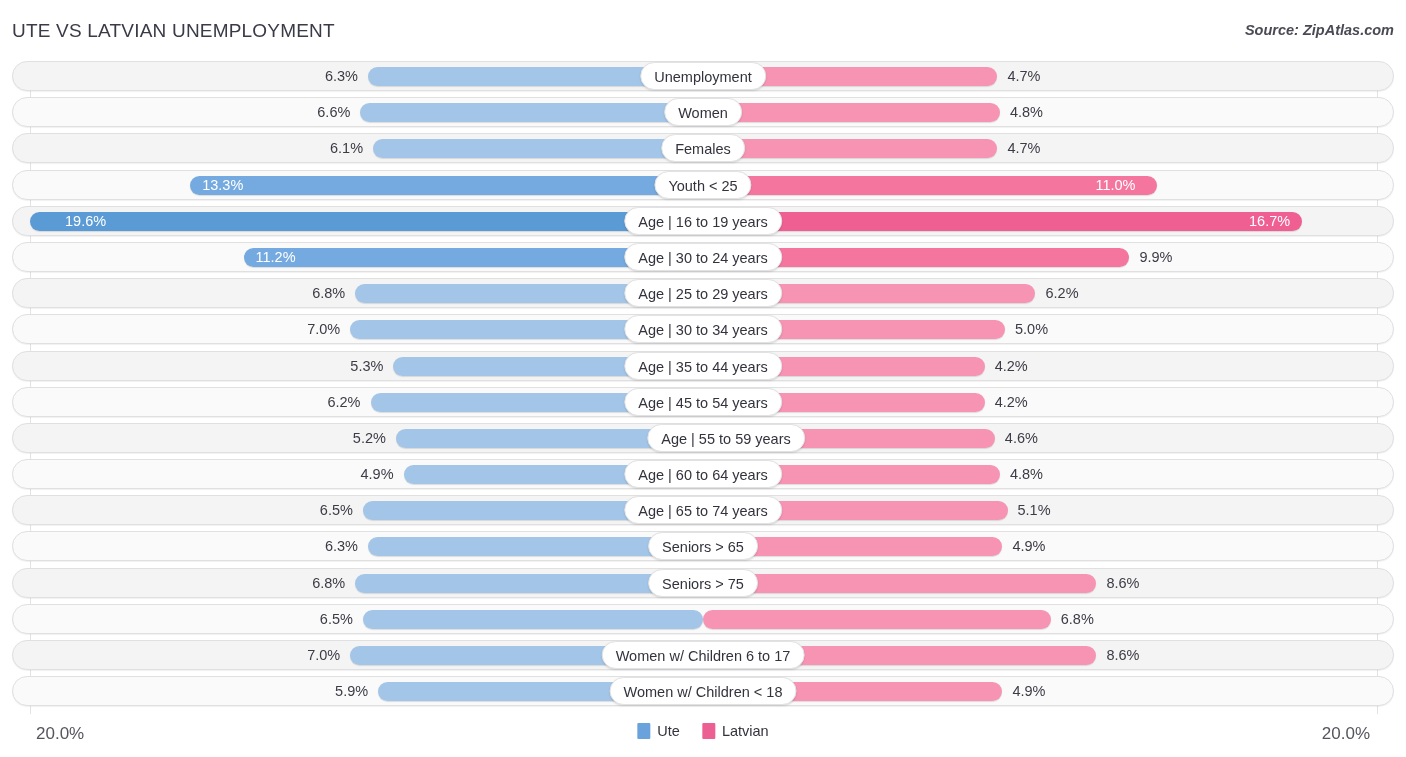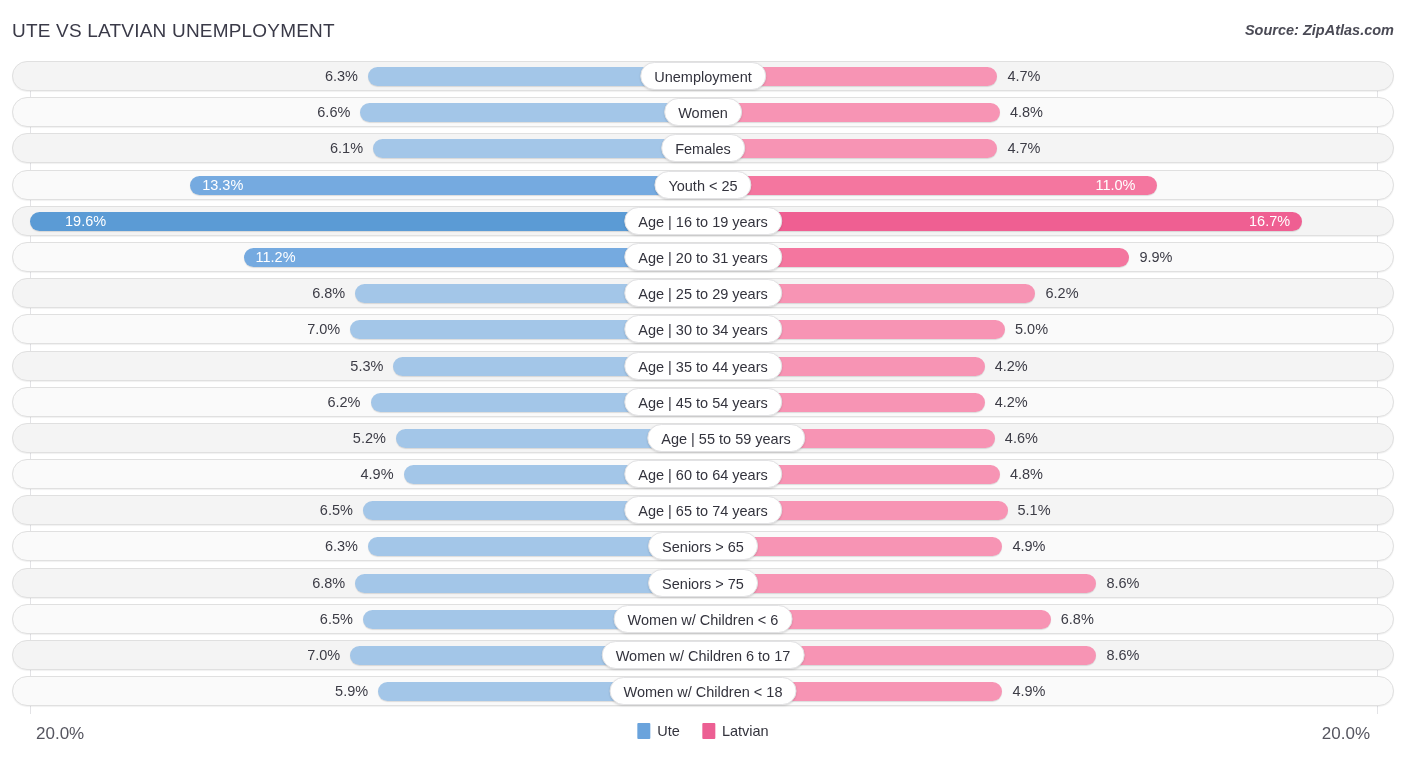--- a/index.html
+++ b/index.html
@@ -234,21 +234,21 @@
         <div class="bar right" style="left: 703px; width: 599.18px;"></div>
         <div class="val right inside" style="left: 1240.18px; width: 50px; text-align: right;">16.7%</div>
         <div class="pill" style="left: 703px;">Age | 16 to 19 years</div>
       </div>
       <div class="row alt emph">
         <div class="track"></div>
         <div class="bar left" style="left: 243.52px; width: 459.48px;"></div>
         <div class="val left inside" style="left: 255.52px; text-align: left;">11.2%</div>
         <div class="bar right" style="left: 703px; width: 426.46px;"></div>
         <div class="val right" style="left: 1139.46px;">9.9%</div>
-        <div class="pill" style="left: 703px;">Age | 20 to 31 years</div>
+        <div class="pill" style="left: 703px;">Age | 30 to 24 years</div>
       </div>
       <div class="row">
         <div class="track"></div>
         <div class="bar left" style="left: 355.28px; width: 347.72px;"></div>
         <div class="val left" style="left: 275.28px; width: 70px;">6.8%</div>
         <div class="bar right" style="left: 703px; width: 332.48px;"></div>
         <div class="val right" style="left: 1045.48px;">6.2%</div>
         <div class="pill" style="left: 703px;">Age | 25 to 29 years</div>
       </div>
       <div class="row alt">
@@ -314,21 +314,20 @@
         <div class="bar right" style="left: 703px; width: 393.44px;"></div>
         <div class="val right" style="left: 1106.44px;">8.6%</div>
         <div class="pill" style="left: 703px;">Seniors &gt; 75</div>
       </div>
       <div class="row alt">
         <div class="track"></div>
         <div class="bar left" style="left: 362.9px; width: 340.1px;"></div>
         <div class="val left" style="left: 282.9px; width: 70px;">6.5%</div>
         <div class="bar right" style="left: 703px; width: 347.72px;"></div>
         <div class="val right" style="left: 1060.72px;">6.8%</div>
-        <div class="pill" style="left: 703px;">Women w/ Children &lt; 6</div>
       </div>
       <div class="row">
         <div class="track"></div>
         <div class="bar left" style="left: 350.2px; width: 352.8px;"></div>
         <div class="val left" style="left: 270.2px; width: 70px;">7.0%</div>
         <div class="bar right" style="left: 703px; width: 393.44px;"></div>
         <div class="val right" style="left: 1106.44px;">8.6%</div>
         <div class="pill" style="left: 703px;">Women w/ Children 6 to 17</div>
       </div>
       <div class="row alt">

